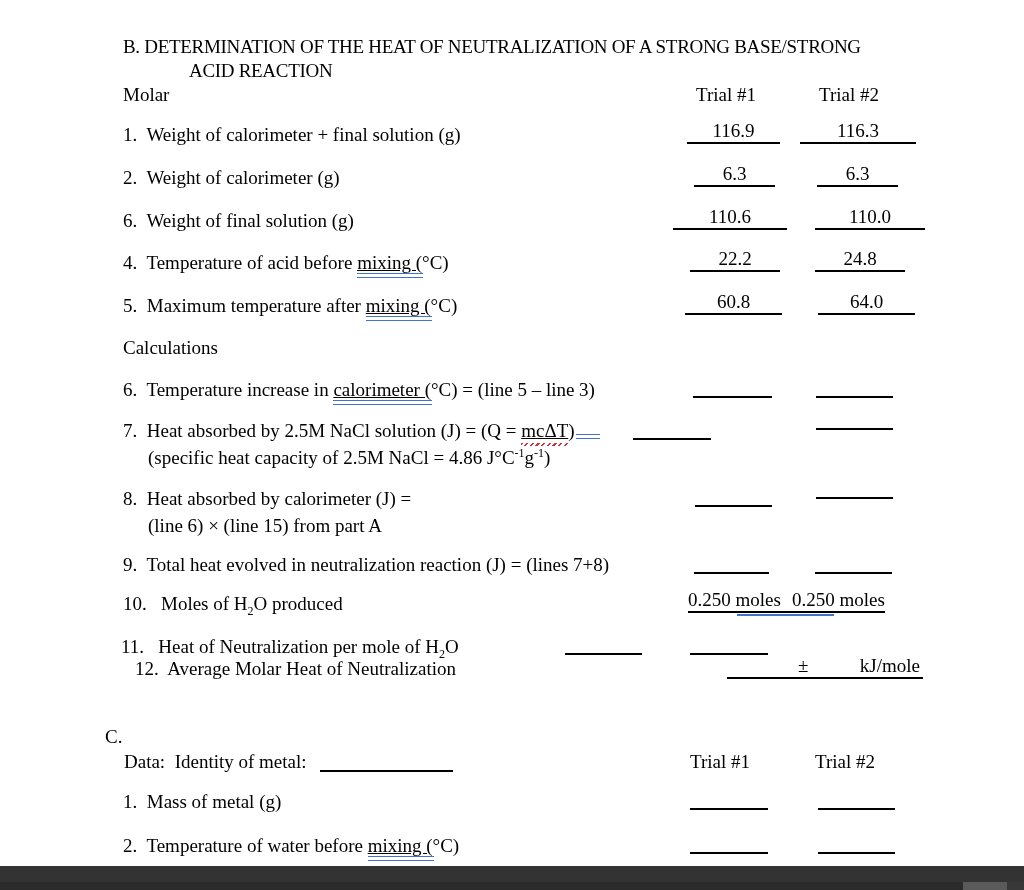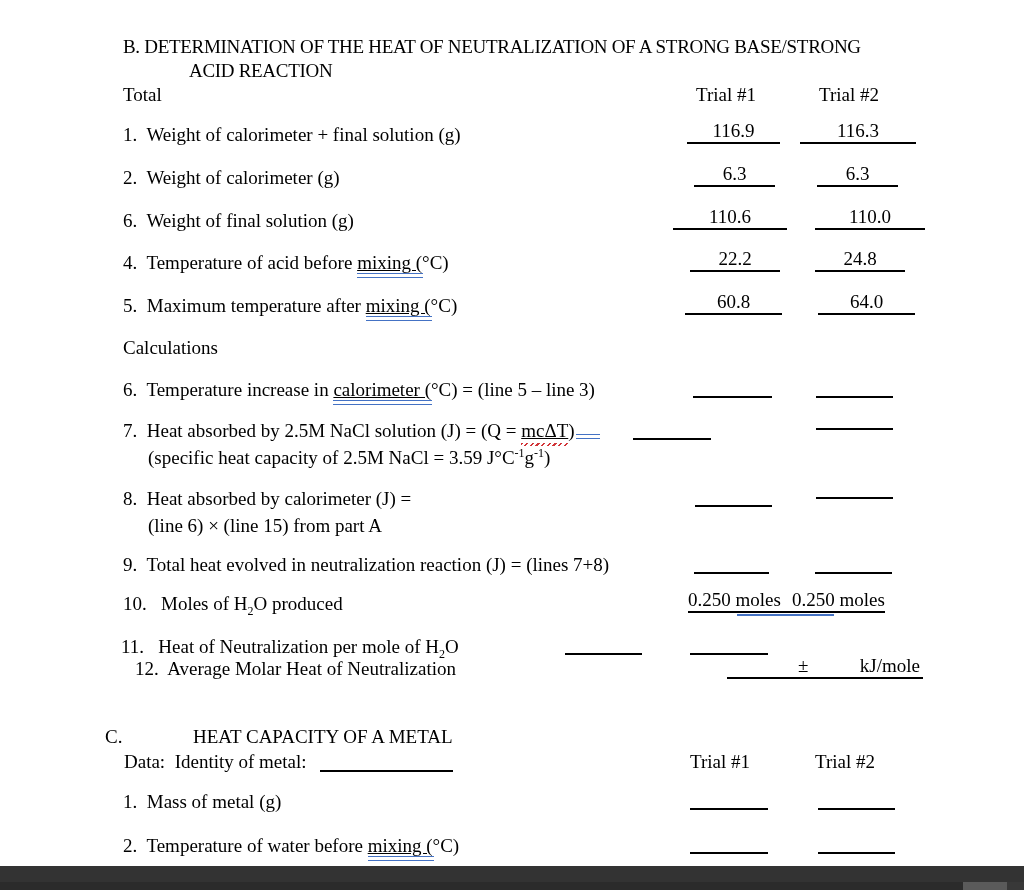--- a/index.html
+++ b/index.html
@@ -55,21 +55,21 @@
   .scroll-cap{position:absolute;background:#383838;}
 </style>
 </head>
 <body>
 
 <div class="page">
 
   <div class="abs title" style="left:123px;top:36px;">B. DETERMINATION OF THE HEAT OF NEUTRALIZATION OF A STRONG BASE/STRONG</div>
   <div class="abs title" style="left:189px;top:60px;">ACID REACTION</div>
 
-  <div class="abs" style="left:123px;top:84px;">Total</div>
+  <div class="abs" style="left:123px;top:84px;">Molar</div>
   <div class="abs" style="left:696px;top:84px;">Trial #1</div>
   <div class="abs" style="left:819px;top:84px;">Trial #2</div>
 
   <div class="abs" style="left:123px;top:124px;">1.  Weight of calorimeter + final solution (g)</div>
   <div class="val" style="left:687px;top:120px;width:93px;">116.9</div>
   <div class="val" style="left:800px;top:120px;width:116px;">116.3</div>
 
   <div class="abs" style="left:123px;top:167px;">2.  Weight of calorimeter (g)</div>
   <div class="val" style="left:694px;top:163px;width:81px;">6.3</div>
   <div class="val" style="left:817px;top:163px;width:81px;">6.3</div>
@@ -86,21 +86,21 @@
   <div class="val" style="left:685px;top:291px;width:97px;">60.8</div>
   <div class="val" style="left:818px;top:291px;width:97px;">64.0</div>
 
   <div class="abs" style="left:123px;top:337px;">Calculations</div>
 
   <div class="abs" style="left:123px;top:379px;"><span>6.  Temperature increase in </span><span class="ublue">calorimeter (</span><span>°C) = (line 5 – line 3)</span></div>
   <div class="blank" style="left:693px;top:374px;width:79px;"></div>
   <div class="blank" style="left:816px;top:374px;width:77px;"></div>
 
   <div class="abs" style="left:123px;top:420px;"><span>7.  Heat absorbed by 2.5M NaCl solution (J) = (Q = </span><span class="sqred">mcΔT</span><span>)</span><span class="btail"></span></div>
-  <div class="abs" style="left:148px;top:447px;"><span>(specific heat capacity of 2.5M NaCl = 3.59 J°C</span><sup>-1</sup><span>g</span><sup>-1</sup><span>)</span></div>
+  <div class="abs" style="left:148px;top:447px;"><span>(specific heat capacity of 2.5M NaCl = 4.86 J°C</span><sup>-1</sup><span>g</span><sup>-1</sup><span>)</span></div>
   <div class="blank" style="left:633px;top:416px;width:78px;"></div>
   <div class="blank" style="left:816px;top:406px;width:77px;"></div>
 
   <div class="abs" style="left:123px;top:488px;">8.  Heat absorbed by calorimeter (J) =</div>
   <div class="abs" style="left:148px;top:515px;">(line 6) × (line 15) from part A</div>
   <div class="blank" style="left:695px;top:483px;width:77px;"></div>
   <div class="blank" style="left:816px;top:475px;width:77px;"></div>
 
   <div class="abs" style="left:123px;top:554px;">9.  Total heat evolved in neutralization reaction (J) = (lines 7+8)</div>
   <div class="blank" style="left:694px;top:550px;width:75px;"></div>
@@ -111,21 +111,20 @@
   <div class="grammar-line" style="left:737px;top:614px;width:97px;"></div>
 
   <div class="abs" style="left:121px;top:636px;"><span>11.   Heat of Neutralization per mole of H</span><sub>2</sub><span>O</span></div>
   <div class="blank" style="left:565px;top:631px;width:77px;"></div>
   <div class="blank" style="left:690px;top:631px;width:78px;"></div>
 
   <div class="abs" style="left:135px;top:658px;">12.  Average Molar Heat of Neutralization</div>
   <div class="val" style="left:727px;top:655px;width:196px;text-align:left;"><span style="position:absolute;left:71px;">±</span><span style="position:absolute;right:3px;">kJ/mole</span></div>
 
   <div class="abs" style="left:105px;top:726px;">C.</div>
-  <div class="abs" style="left:193px;top:726px;">HEAT CAPACITY OF A METAL</div>
 
   <div class="abs" style="left:124px;top:751px;">Data:  Identity of metal:</div>
   <div class="blank" style="left:320px;top:748px;width:133px;"></div>
   <div class="abs" style="left:690px;top:751px;">Trial #1</div>
   <div class="abs" style="left:815px;top:751px;">Trial #2</div>
 
   <div class="abs" style="left:123px;top:791px;">1.  Mass of metal (g)</div>
   <div class="blank" style="left:690px;top:786px;width:78px;"></div>
   <div class="blank" style="left:818px;top:786px;width:77px;"></div>
 

